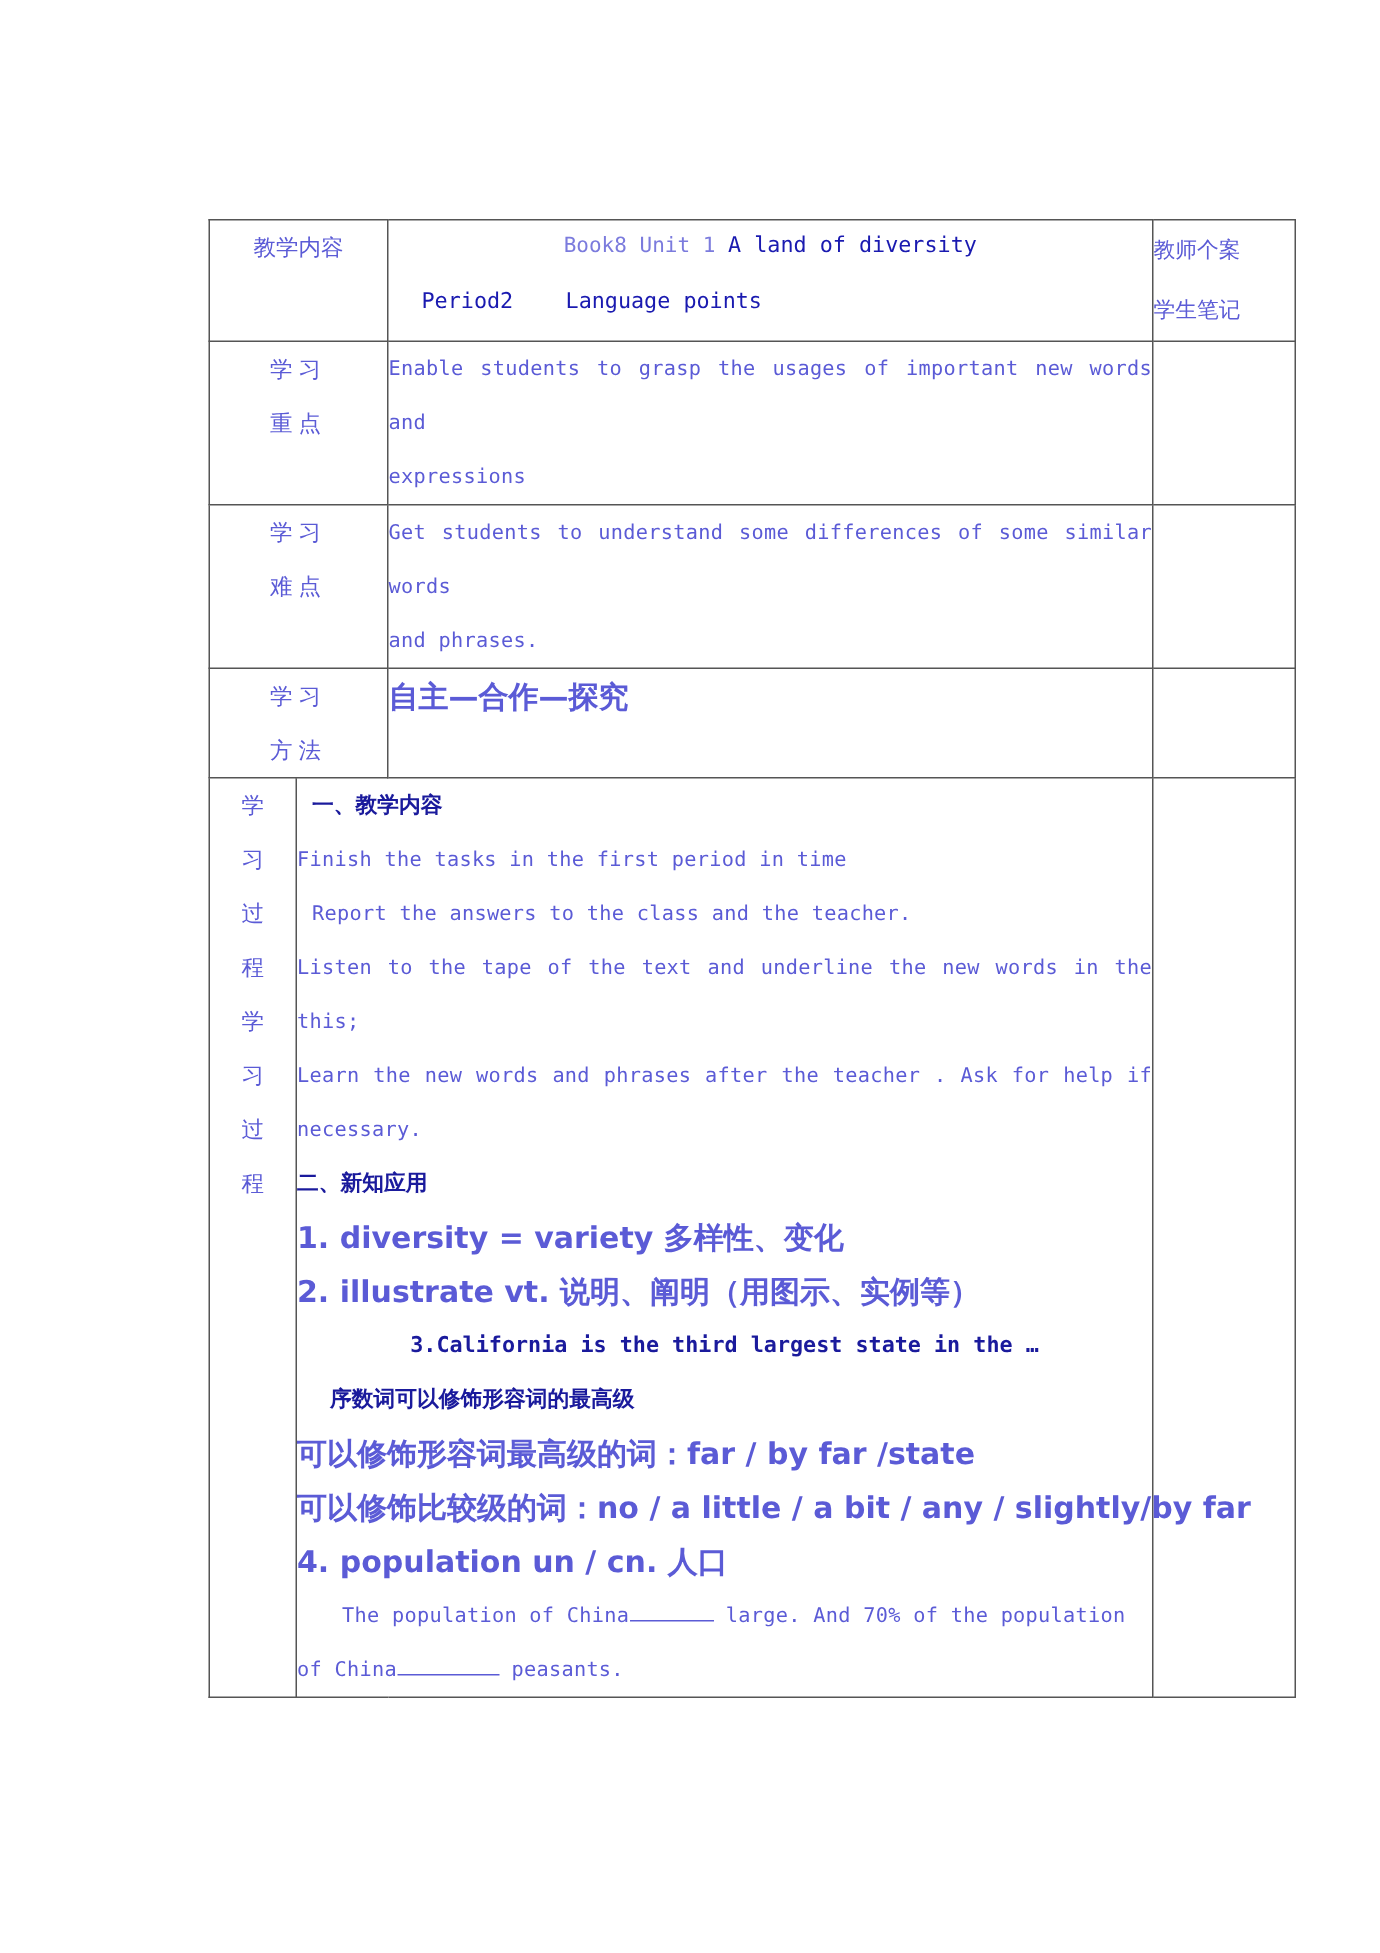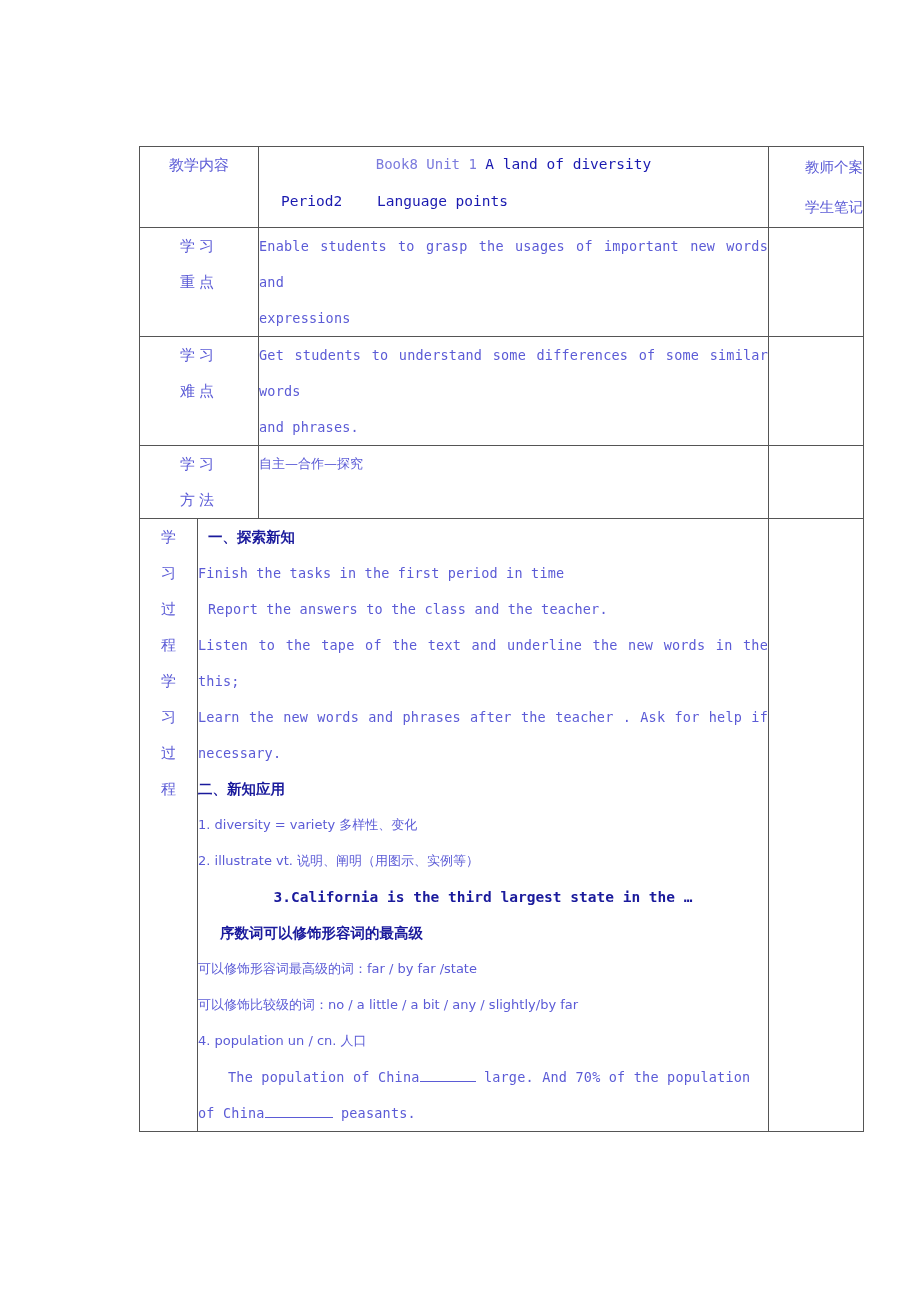--- a/index.html
+++ b/index.html
@@ -68,23 +68,24 @@
     color: #1a1a9c;
     font-weight: bold;
     font-family: "DejaVu Sans", "Liberation Sans", sans-serif;
     font-size: 14.5px;
     line-height: 36px;
   }
 
   .cn-line {
     color: #5b5bd6;
     font-family: "DejaVu Sans", "Liberation Sans", sans-serif;
-    font-size: 13px;
+    font-size: 20px;
     line-height: 36px;
     white-space: nowrap;
+    font-weight: bold;
   }
 
   
   .label-cell {
     text-align: center;
     color: #5b5bd6;
     font-family: "DejaVu Sans", "Liberation Sans", sans-serif;
     font-size: 15px;
     line-height: 36px;
     padding-top: 8px;
@@ -139,21 +140,21 @@
     font-size: 14px;
     margin-top: 18px;
   }
   .t-bold {
     color: #1a1ab0;
     font-weight: normal;
     font-family: "DejaVu Sans Mono", "Liberation Mono", monospace;
     font-size: 14.5px;
   }
   .hdr-notes {
-    text-align: right;
+    text-align: left;
     color: #5b5bd6;
     font-family: "DejaVu Sans", "Liberation Sans", sans-serif;
     font-size: 14.5px;
     line-height: 40px;
     padding-top: 12px;
     margin-top: 40px;
   }
   .hdr-notes span { display: block; }
 
   
@@ -257,21 +258,21 @@
           <span>习</span>
           <span>过</span>
           <span>程</span>
           <span>学</span>
           <span>习</span>
           <span>过</span>
           <span>程</span>
         </td>
         <td colspan="2" class="main-cell">
 
-          <div class="head-strong indent-1">一、探索新知</div>
+          <div class="head-strong indent-1">一、教学内容</div>
 
           <div class="body-line">Finish the tasks in the first period in time</div>
           <div class="body-line indent-1">Report the answers to the class and the teacher.</div>
           <div class="body-line justify stretch">Listen to the tape of the text and underline the new words in the</div>
           <div class="body-line">this;</div>
           <div class="body-line justify stretch">Learn the new words and phrases after the teacher . Ask for help if</div>
           <div class="body-line">necessary.</div>
 
           <div class="head-strong">二、新知应用</div>
 

